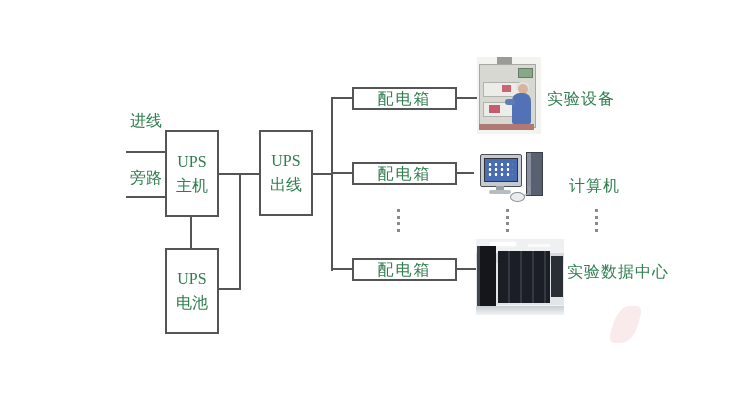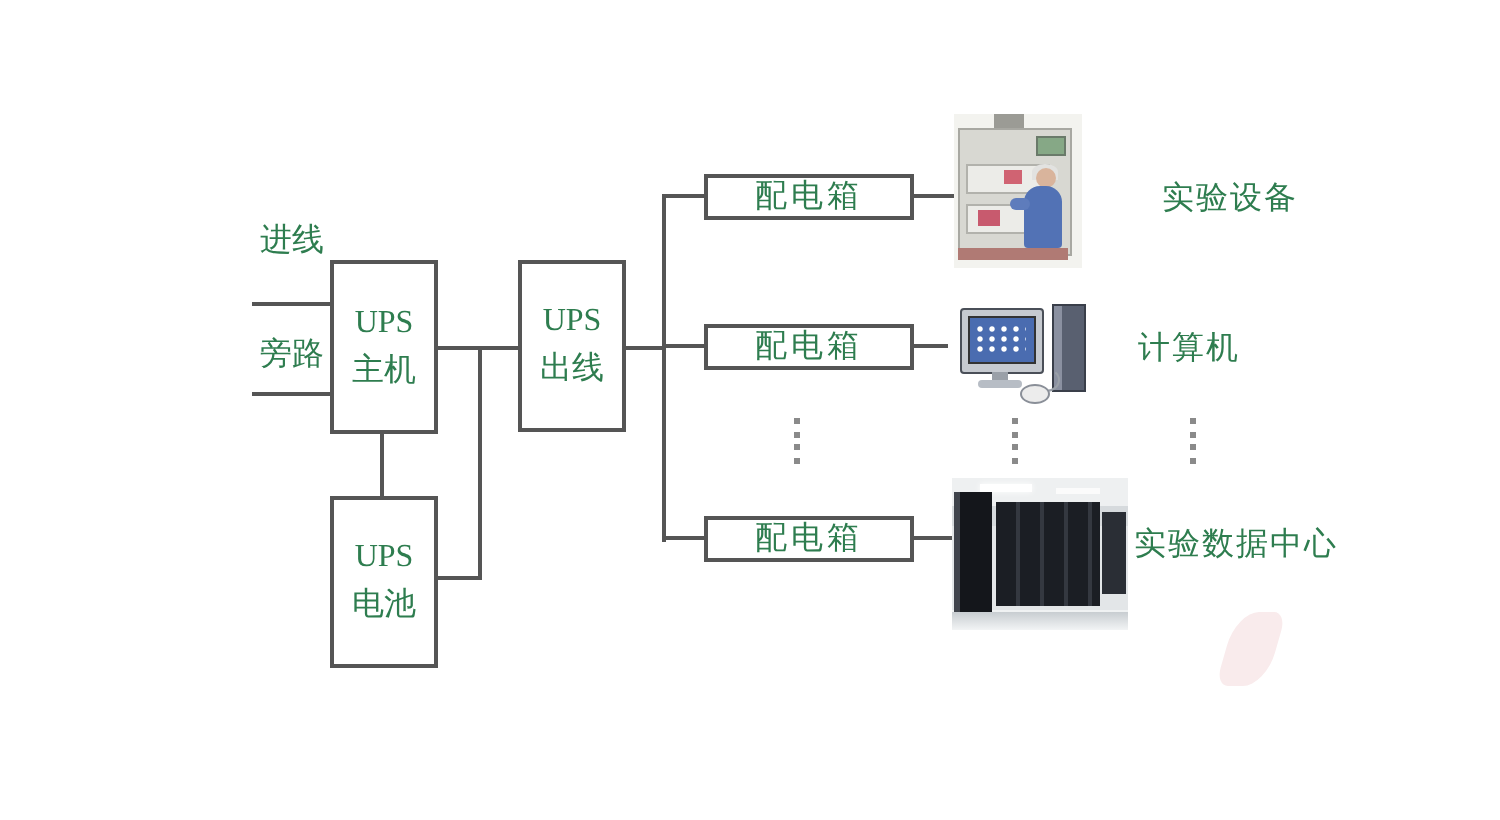--- a/index.html
+++ b/index.html
@@ -30,22 +30,22 @@
   #box-dist-1{left:352px;top:87px;}
   #box-dist-2{left:352px;top:162px;}
   #box-dist-3{left:352px;top:258px;}
   
   .free-label{
     position:absolute;color:var(--green);font-size:16px;line-height:18px;
   }
   #label-incoming{left:130px;top:112px;}
   #label-bypass{left:130px;top:169px;}
   .target-label{position:absolute;color:var(--green);font-size:16px;letter-spacing:1px;}
-  #label-target-1{left:581px;top:89px;}
-  #label-target-2{left:569px;top:164px;}
+  #label-target-1{left:547px;top:89px;}
+  #label-target-2{left:569px;top:176px;}
   #label-target-3{left:567px;top:262px;}
   
   .hline,.vline{position:absolute;background:var(--gray);}
   .hline{height:2px;}
   .vline{width:2px;}
   
   .vdots{
     position:absolute;width:0;height:23px;
     border-left:3px dotted #8a8a8a;
   }

